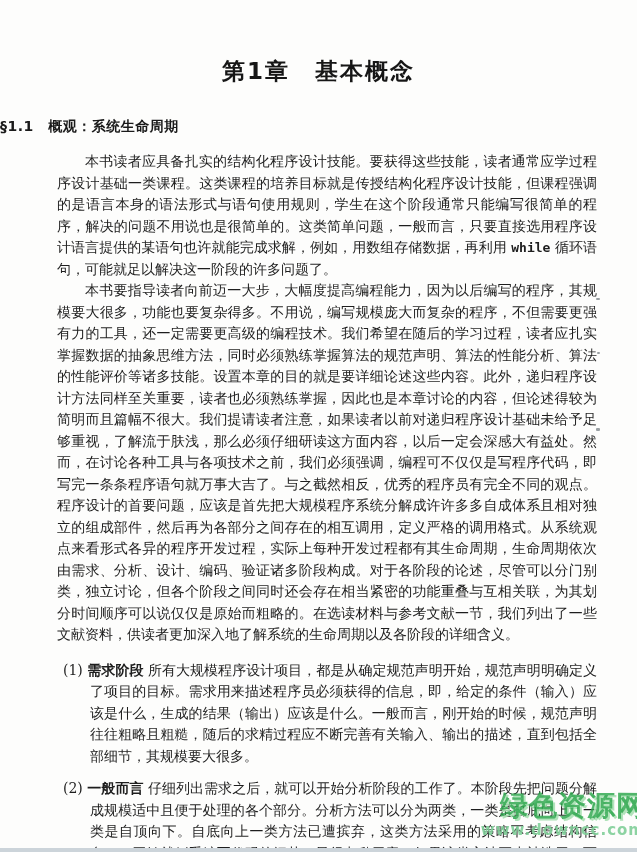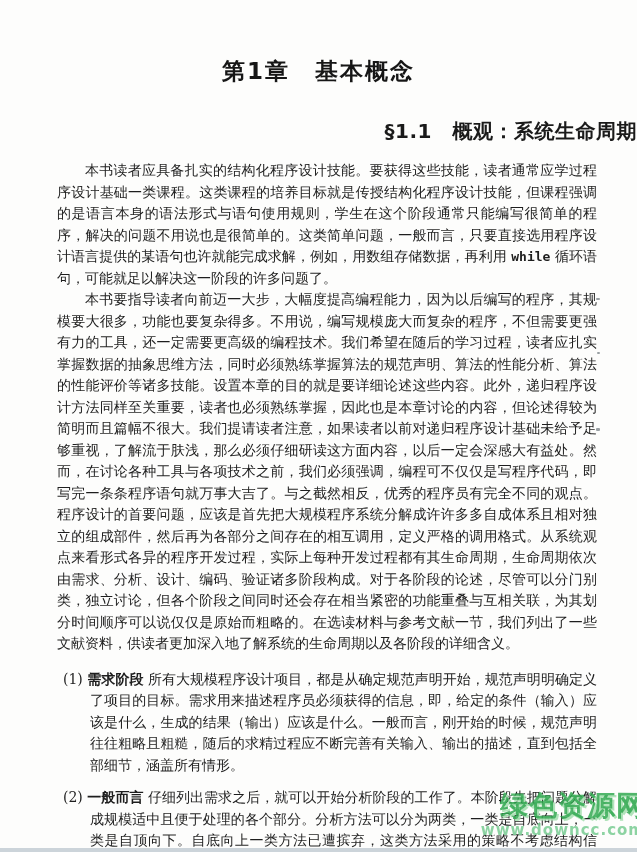--- a/index.html
+++ b/index.html
@@ -17,24 +17,24 @@
     margin-top: 56px;
     text-align: center;
     font-family: "DejaVu Sans", "Liberation Sans", sans-serif;
     font-weight: bold;
     font-size: 23px;
     letter-spacing: 2px;
     color: #161616;
   }
   .section-heading {
     margin-top: 31px;
-    text-align: right;
+    text-align: left;
     font-family: "DejaVu Sans", "Liberation Sans", sans-serif;
     font-weight: bold;
-    font-size: 20px;
+    font-size: 14px;
     letter-spacing: 0.5px;
     color: #1a1a1a;
   }
   .body-block {
     margin: 15px 40px 0 57px;
     width: 540px;
     font-size: 14px;
     line-height: 21.5px;
     text-align: justify;
   }
@@ -106,21 +106,21 @@
 
     <p class="para"><span>本书读者应具备扎实的结构化程序设计技能。要获得这些技能，读者通常应学过程序设计基础一类课程。这类课程的培养目标就是传授结构化程序设计技能，但课程强调的是语言本身的语法形式与语句使用规则，学生在这个阶段通常只能编写很简单的程序，解决的问题不用说也是很简单的。这类简单问题，一般而言，只要直接选用程序设计语言提供的某语句也许就能完成求解，例如，用数组存储数据，再利用 </span><code class="mono">while</code><span> 循环语句，可能就足以解决这一阶段的许多问题了。</span></p>
 
     <p class="para">本书要指导读者向前迈一大步，大幅度提高编程能力，因为以后编写的程序，其规模要大很多，功能也要复杂得多。不用说，编写规模庞大而复杂的程序，不但需要更强有力的工具，还一定需要更高级的编程技术。我们希望在随后的学习过程，读者应扎实掌握数据的抽象思维方法，同时必须熟练掌握算法的规范声明、算法的性能分析、算法的性能评价等诸多技能。设置本章的目的就是要详细论述这些内容。此外，递归程序设计方法同样至关重要，读者也必须熟练掌握，因此也是本章讨论的内容，但论述得较为简明而且篇幅不很大。我们提请读者注意，如果读者以前对递归程序设计基础未给予足够重视，了解流于肤浅，那么必须仔细研读这方面内容，以后一定会深感大有益处。然而，在讨论各种工具与各项技术之前，我们必须强调，编程可不仅仅是写程序代码，即写完一条条程序语句就万事大吉了。与之截然相反，优秀的程序员有完全不同的观点。程序设计的首要问题，应该是首先把大规模程序系统分解成许许多多自成体系且相对独立的组成部件，然后再为各部分之间存在的相互调用，定义严格的调用格式。从系统观点来看形式各异的程序开发过程，实际上每种开发过程都有其生命周期，生命周期依次由需求、分析、设计、编码、验证诸多阶段构成。对于各阶段的论述，尽管可以分门别类，独立讨论，但各个阶段之间同时还会存在相当紧密的功能重叠与互相关联，为其划分时间顺序可以说仅仅是原始而粗略的。在选读材料与参考文献一节，我们列出了一些文献资料，供读者更加深入地了解系统的生命周期以及各阶段的详细含义。</p>
 
     <div class="list">
 
       <div class="list-item">
         <span class="item-marker">(1)</span>
         <span class="item-label">需求阶段</span>
-        <span class="item-text">所有大规模程序设计项目，都是从确定规范声明开始，规范声明明确定义了项目的目标。需求用来描述程序员必须获得的信息，即，给定的条件（输入）应该是什么，生成的结果（输出）应该是什么。一般而言，刚开始的时候，规范声明往往粗略且粗糙，随后的求精过程应不断完善有关输入、输出的描述，直到包括全部细节，涵盖所有情形。</span>
+        <span class="item-text">所有大规模程序设计项目，都是从确定规范声明开始，规范声明明确定义了项目的目标。需求用来描述程序员必须获得的信息，即，给定的条件（输入）应该是什么，生成的结果（输出）应该是什么。一般而言，刚开始的时候，规范声明往往粗略且粗糙，随后的求精过程应不断完善有关输入、输出的描述，直到包括全部细节，其规模要大很多。</span>
       </div>
 
       <div class="list-item">
         <span class="item-marker">(2)</span>
         <span class="item-label">一般而言</span>
         <span class="item-text">仔细列出需求之后，就可以开始分析阶段的工作了。本阶段先把问题分解成规模适中且便于处理的各个部分。分析方法可以分为两类，一类是自底向上，一类是自顶向下。自底向上一类方法已遭摈弃，这类方法采用的策略不考虑结构信息，一开始就侧重编写代码的细节，显得杂乱无章。如果该类方法不幸被选用，而且程序员又缺乏大局观，那么最后的程序会成为相互之间松散连接又支离破碎的片段，这样，错误极可能蔓延不止，扩散到各处。打个比方，自底向上一类方法很像只用一个蓝图建各式房屋，</span>
       </div>
 
     </div>
   </div>

